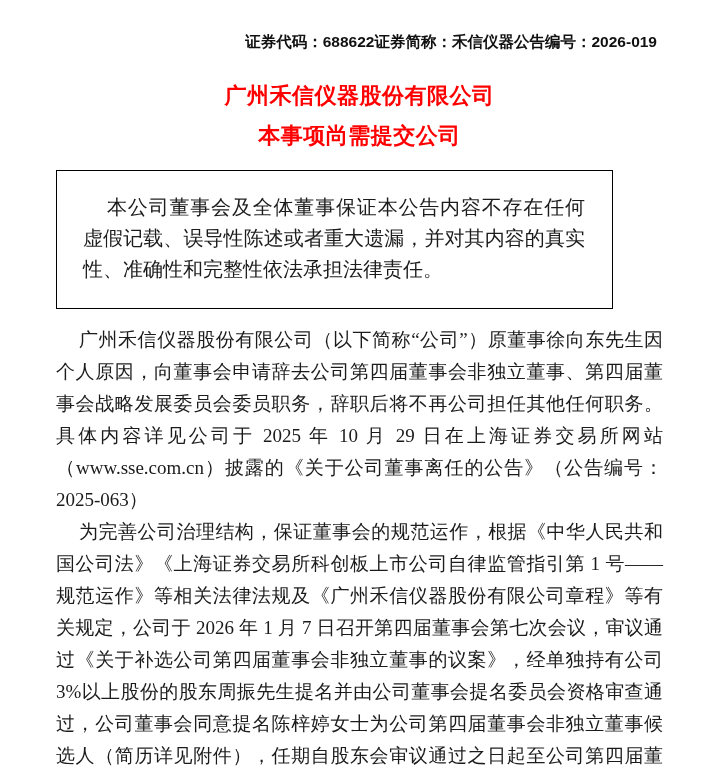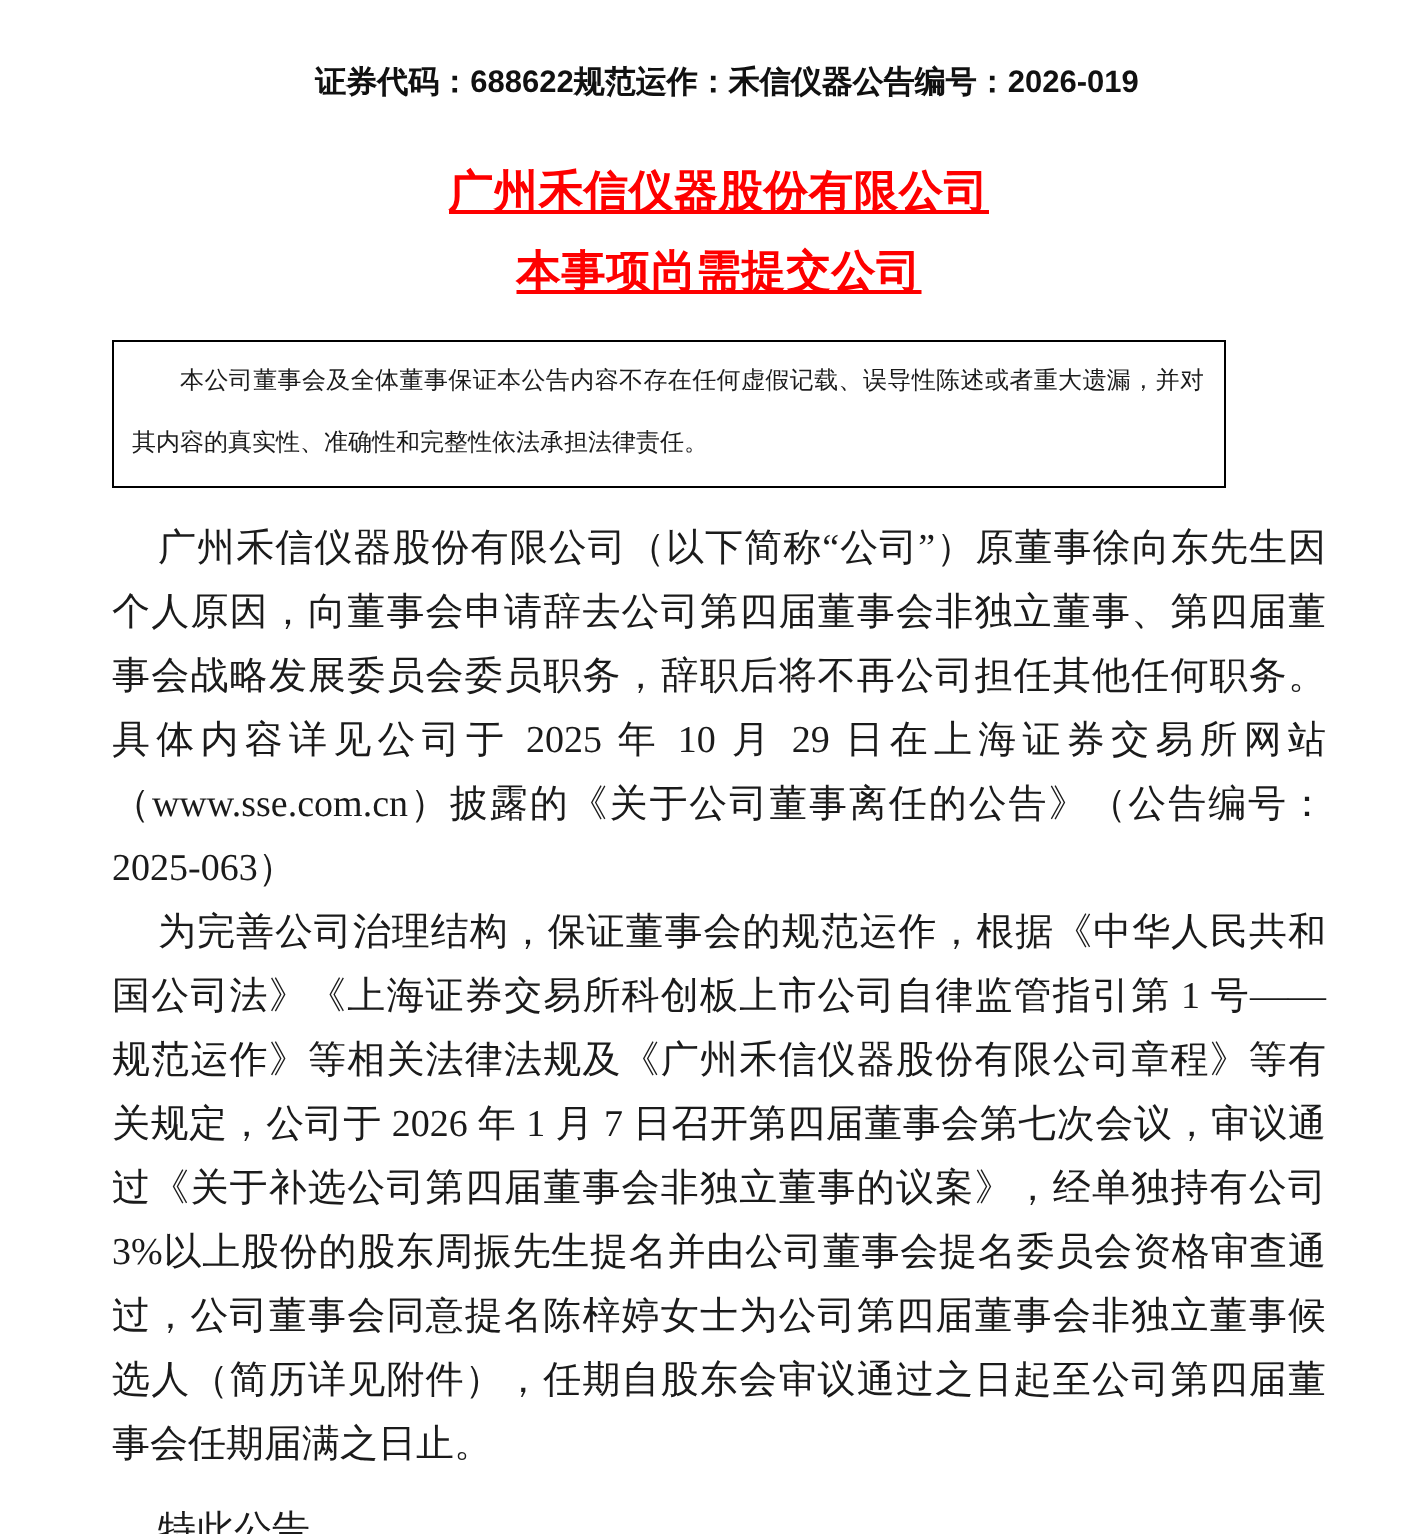--- a/index.html
+++ b/index.html
@@ -16,21 +16,21 @@
   }
   .doc {
     box-sizing: border-box;
     width: 703px;
     height: 767px;
     padding: 33px 40px 0 56px;
   }
   
   .header-row {
     display: flex;
-    justify-content: center;
+    justify-content: flex-end;
     align-items: baseline;
     margin-left: 14px;
     margin-right: 6px;
     font-family: "Liberation Sans", "DejaVu Sans", sans-serif;
     font-weight: bold;
     font-size: 15.5px;
     line-height: 18px;
     white-space: nowrap;
     color: #111111;
   }
@@ -39,36 +39,35 @@
     margin-top: 31px;
     text-align: center;
   }
   .title {
     font-family: "Liberation Sans", "DejaVu Sans", sans-serif;
     font-weight: bold;
     font-size: 22px;
     line-height: 27px;
     color: var(--title-red, #fe0000);
     letter-spacing: 0.5px;
-    text-decoration: underline;
   }
   .title.subject {
     margin-top: 13px;
   }
   
   .declaration {
     box-sizing: border-box;
     margin-top: 21px;
     width: 557px;
     border: 1.5px solid #000000;
     padding: 4px 10px 6px 9px;
   }
   .declaration p {
-    margin: 0;
-    font-size: 12px;
+    margin: 17px;
+    font-size: 20px;
     line-height: 31px;
     text-align: justify;
     text-indent: 24px;
     color: #1b1b1b;
   }
   
   .body-text {
     margin-top: 15px;
     width: 607px;
   }
@@ -85,21 +84,21 @@
     margin-top: 11px;
   }
 </style>
 </head>
 <body>
 
 <div class="doc">
 
   <div class="header-row">
     <span>证券代码：688622</span>
-    <span>规范运作：禾信仪器</span>
+    <span>证券简称：禾信仪器</span>
     <span>公告编号：2026-019</span>
   </div>
 
   <div class="title-block">
     <div class="title">广州禾信仪器股份有限公司</div>
     <div class="title subject">本事项尚需提交公司</div>
   </div>
 
   <div class="declaration">
     <p>本公司董事会及全体董事保证本公告内容不存在任何虚假记载、误导性陈述或者重大遗漏，并对其内容的真实性、准确性和完整性依法承担法律责任。</p>

